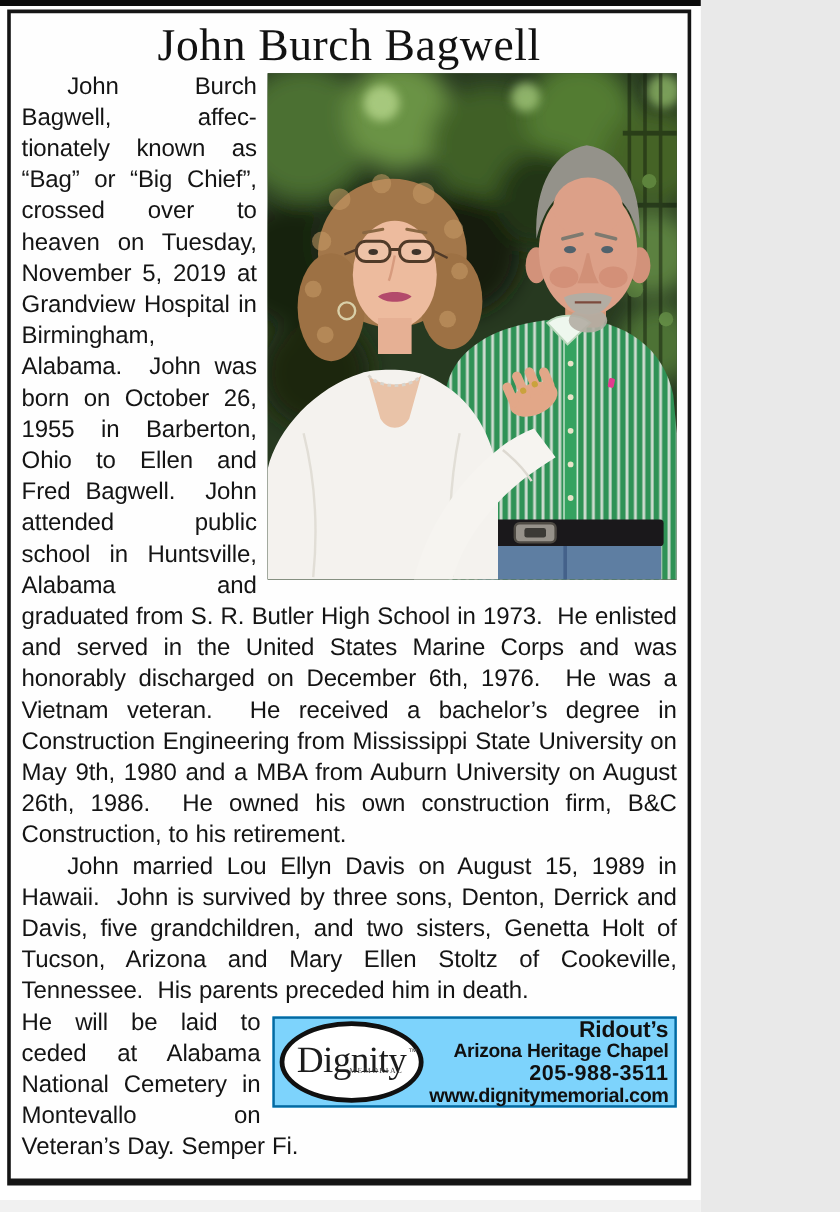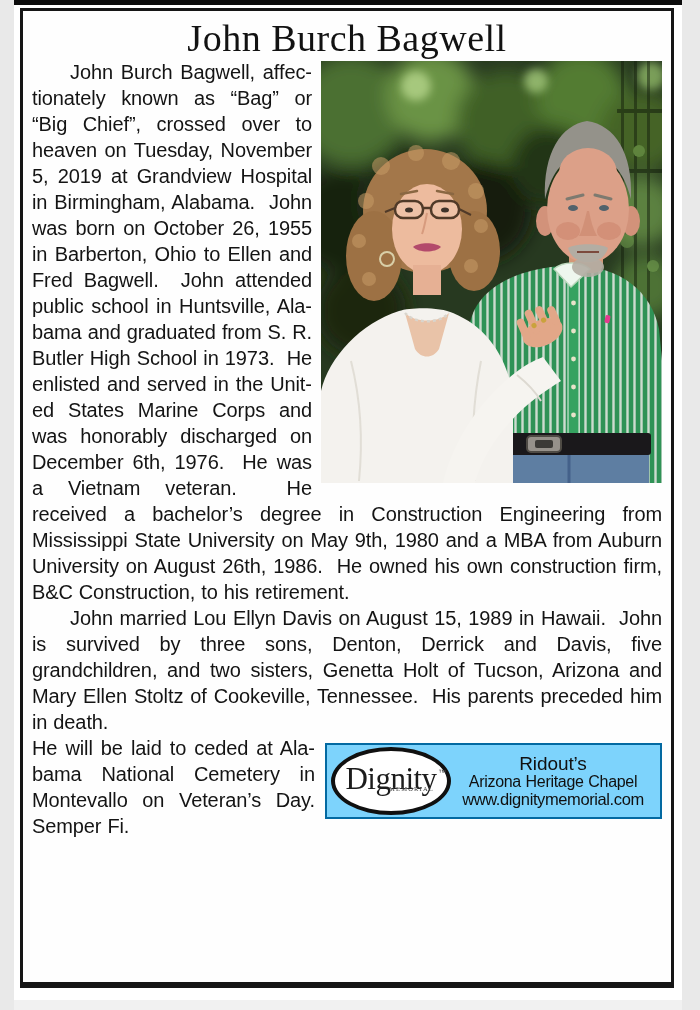--- a/index.html
+++ b/index.html
@@ -1,18 +1,18 @@
 <!DOCTYPE html>
 <html lang="en"><head>
 <meta charset="utf-8">
 <style>
   html,body { margin:0; padding:0; background:#e9e9e9; }
   .page {
-    position:relative; width:668px; height:1010px; background:#ffffff;
-    font-family:"Liberation Sans", sans-serif; overflow:hidden;margin-left:14px;
+    position:relative; width:584px; height:1010px; background:#ffffff;
+    font-family:"Liberation Sans", sans-serif; overflow:hidden;
   }
   .top-strip { position:absolute; top:0; left:0; width:700px; height:5px; background:#0c0c0c; }
   .bottom-shade { position:absolute; bottom:0; left:0; width:700px; height:10px; background:#f1f1f1; }
   .frame {
     position:absolute; left:6px; top:8px; right:8px; bottom:22px;
     border:3px solid #151515; border-bottom-width:6px; background:#fefefe;
     box-sizing:border-box; overflow:hidden;
   }
   .content { position:absolute; inset:0; padding:6px 9px 0 9px; overflow:hidden; }
   .title {
@@ -45,21 +45,21 @@
   }
   .oval .brand {
     font-family:"Liberation Serif", serif; font-size:31px; color:#1c1c1c;
     line-height:1; margin-top:-6px; letter-spacing:-0.5px;
   }
   .oval .sub {
     position:absolute; bottom:9px; right:13px; font-size:6.5px; letter-spacing:1.2px;
     color:#3a3a3a; font-family:"Liberation Serif", serif;
   }
   .oval .tm { position:absolute; top:9px; right:1px; font-size:8px; color:#444; }
-  .box-text { flex:1 1 auto; text-align:center; font-weight:normal; color:#101010; }
+  .box-text { flex:1 1 auto; text-align:right; font-weight:bold; color:#101010; }
   .line-funeral-home { font-size:19px; line-height:19px; }
   .line-chapel { font-size:16px; line-height:17px; letter-spacing:-0.3px; }
   .line-phone { font-size:18px; line-height:19px; letter-spacing:.4px; }
   .line-site { font-size:16.5px; line-height:18px; letter-spacing:-0.4px; }
 </style>
 </head>
 <body>
 
 <div class="page">
   <div class="top-strip"></div>
@@ -210,20 +210,21 @@
         <div class="closing">
           <div class="memorial-box">
             <div class="oval">
               <span class="brand">Dignity</span>
               <span class="tm">™</span>
               <span class="sub">MEMORIAL</span>
             </div>
             <div class="box-text">
               <div class="line-funeral-home">Ridout’s</div>
               <div class="line-chapel">Arizona Heritage Chapel</div>
+              <div class="line-phone">205-988-3511</div>
               <div class="line-site">www.dignitymemorial.com</div>
             </div>
           </div>
           <span>He will be laid to ceded at Ala­bama National Cemetery in Montevallo on Veteran’s Day. Semper Fi.</span>
         </div>
 
       </div>
     </div>
   </div>
 

